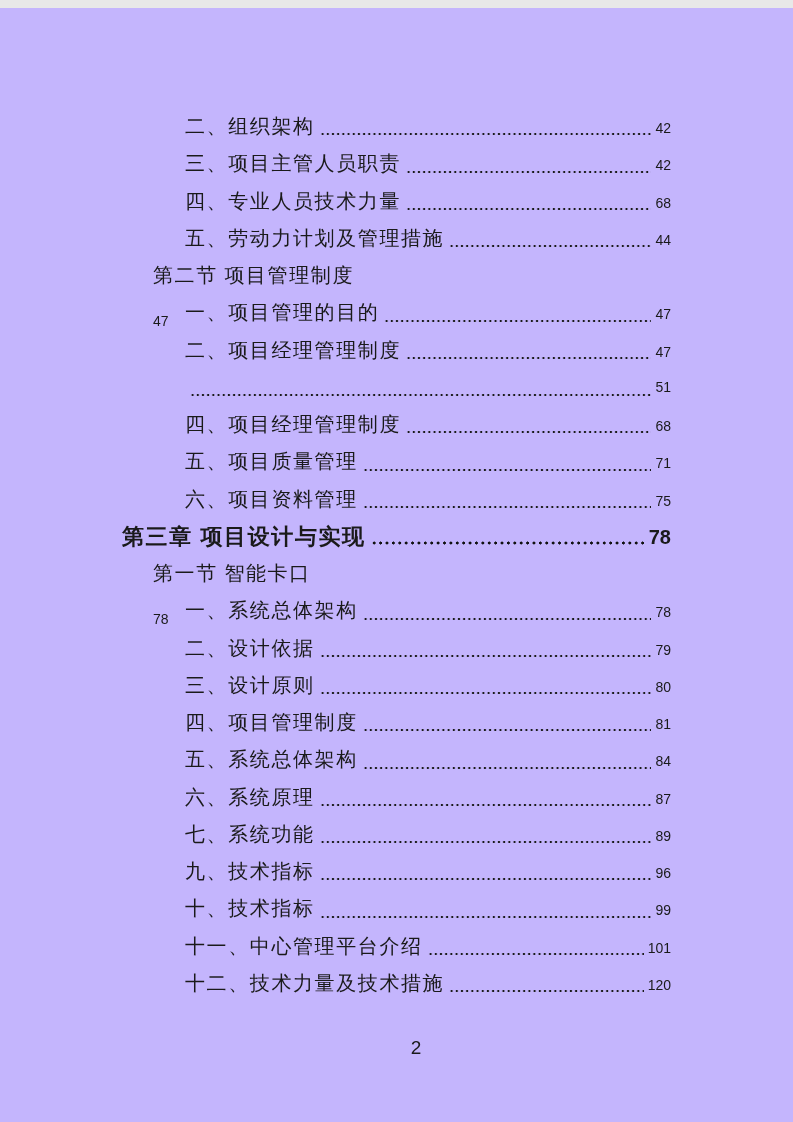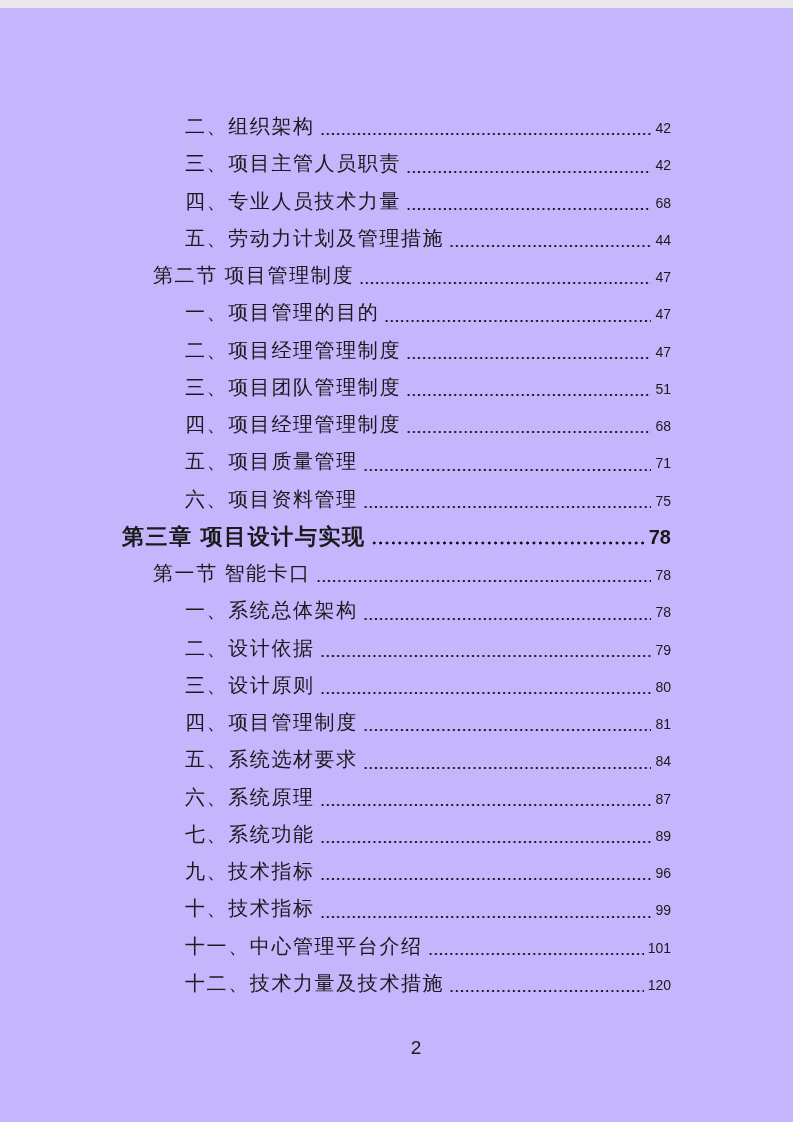--- a/index.html
+++ b/index.html
@@ -29,21 +29,21 @@
     height: 37.25px;
     line-height: 37.25px;
     font-size: 20px;
     white-space: nowrap;
   }
   .row[data-level="chapter"] {
     font-weight: 700;
     font-size: 22px;
     font-family: "Liberation Sans", "DejaVu Sans", sans-serif;
   }
-  .row[data-level="section"] { padding-left: 31px; }
+  .row[data-level="section"] { padding-left: 31px; flex-direction: column; }
   .row[data-level="item"]    { padding-left: 63px; }
   .lbl {
     letter-spacing: 1.6px;
     flex: 0 0 auto;
   }
   .dots {
     flex: 1 1 auto;
     min-width: 10px;
     height: 4px;
     align-self: flex-end;
@@ -114,21 +114,20 @@
       <span class="lbl">一、项目管理的目的</span>
       <span class="dots"></span>
       <span class="pg">47</span>
     </div>
     <div class="row" data-level="item">
       <span class="lbl">二、项目经理管理制度</span>
       <span class="dots"></span>
       <span class="pg">47</span>
     </div>
     <div class="row" data-level="item">
-      <span class="lbl">三、项目团队管理制度</span>
       <span class="dots"></span>
       <span class="pg">51</span>
     </div>
     <div class="row" data-level="item">
       <span class="lbl">四、项目经理管理制度</span>
       <span class="dots"></span>
       <span class="pg">68</span>
     </div>
     <div class="row" data-level="item">
       <span class="lbl">五、项目质量管理</span>
@@ -164,21 +163,21 @@
       <span class="lbl">三、设计原则</span>
       <span class="dots"></span>
       <span class="pg">80</span>
     </div>
     <div class="row" data-level="item">
       <span class="lbl">四、项目管理制度</span>
       <span class="dots"></span>
       <span class="pg">81</span>
     </div>
     <div class="row" data-level="item">
-      <span class="lbl">五、系统选材要求</span>
+      <span class="lbl">五、系统总体架构</span>
       <span class="dots"></span>
       <span class="pg">84</span>
     </div>
     <div class="row" data-level="item">
       <span class="lbl">六、系统原理</span>
       <span class="dots"></span>
       <span class="pg">87</span>
     </div>
     <div class="row" data-level="item">
       <span class="lbl">七、系统功能</span>

